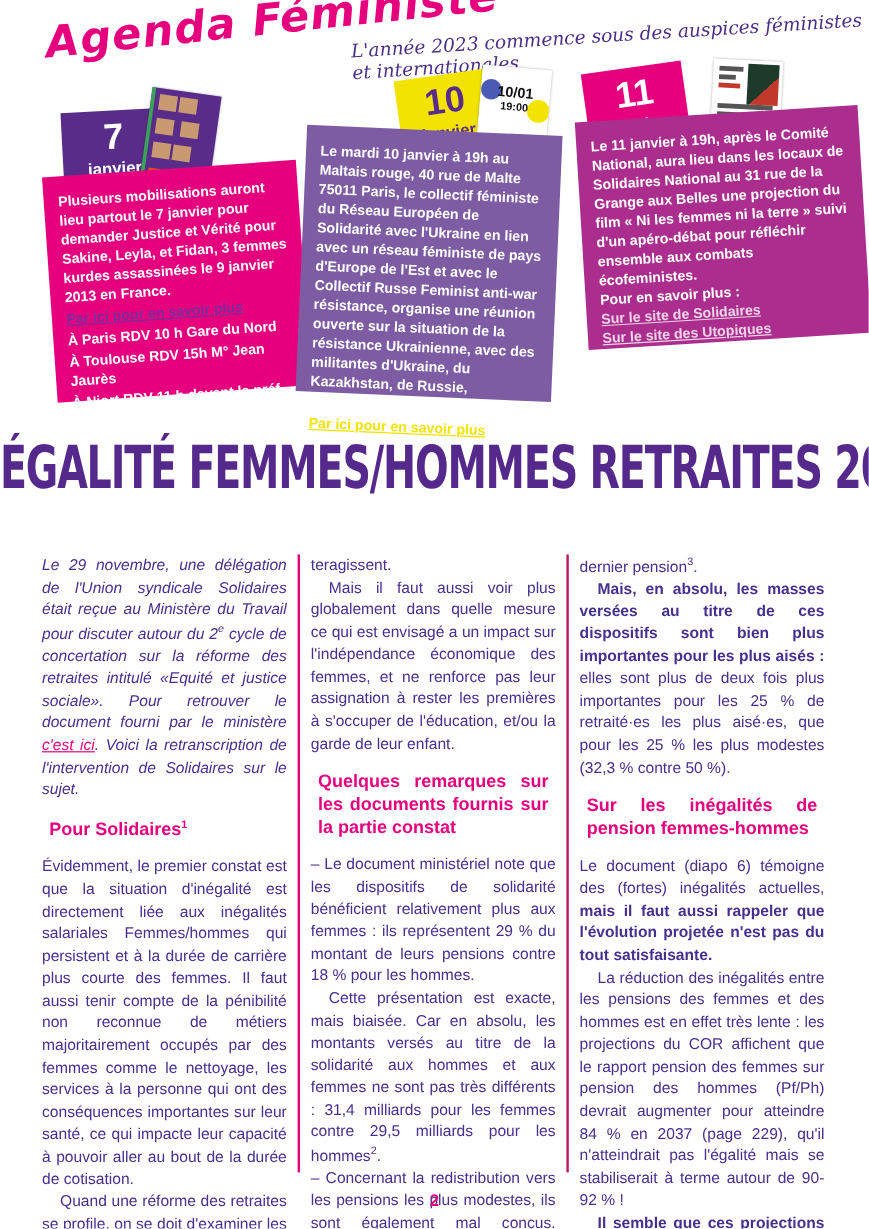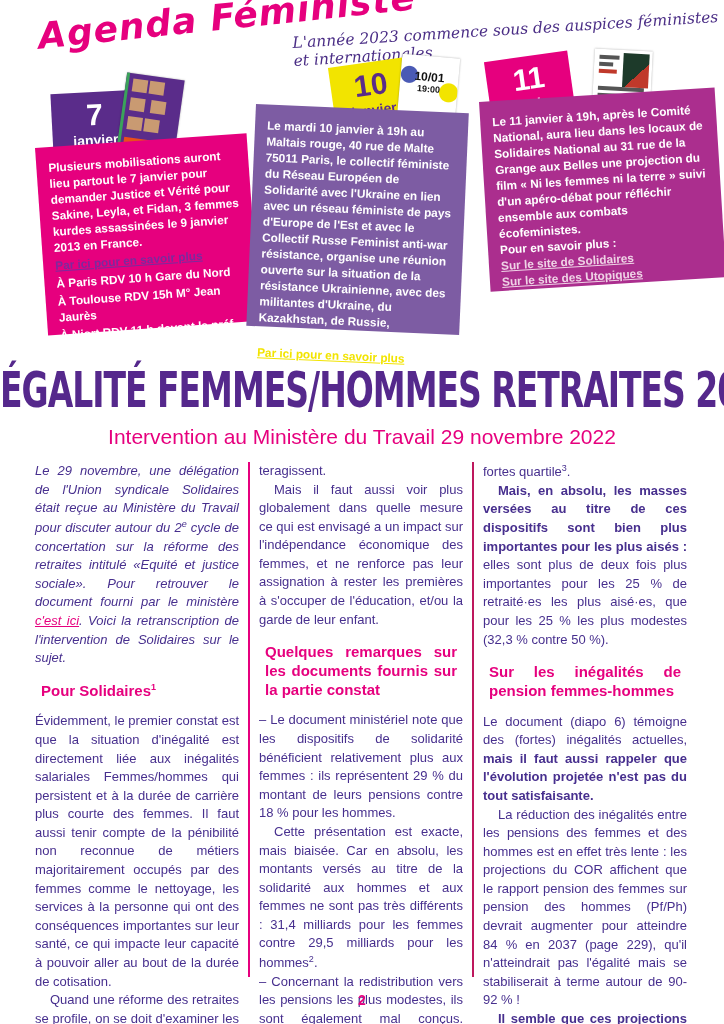--- a/index.html
+++ b/index.html
@@ -137,39 +137,38 @@
     <div class="ln red" style="width:44px;"></div>
   </div>
   <div class="evbody body3">
     <span>Le 11 janvier à 19h, après le Comité National, aura lieu dans les locaux de Solidaires National au 31 rue de la Grange aux Belles une projection du film « Ni les femmes ni la terre » suivi d'un apéro-débat pour réfléchir ensemble aux combats écofeministes.</span><br>
     <span>Pour en savoir plus :</span>
     <span class="evlink link3">Sur le site de Solidaires</span>
     <span class="evlink link3">Sur le site des Utopiques</span>
   </div>
 
   <div class="headline">ÉGALITÉ FEMMES/HOMMES RETRAITES 2022</div>
-  <div class="subtitle">Intervention au Ministère du Travail 29 novembre 2022</div>
 
   <div class="columns">
     <div class="col">
         <p class="intro"><span>Le 29 novembre, une délégation de l'Union syndicale Solidaires était reçue au Ministère du Travail pour discuter autour du 2</span><sup>e</sup><span> cycle de concertation sur la réforme des retraites intitulé «Equité et justice sociale». Pour retrouver le document fourni par le ministère </span><span class="inline-link">c'est ici</span><span>. Voici la retranscription de l'intervention de Solidaires sur le sujet.</span></p>
         <h3><span>Pour Solidaires</span><sup>1</sup></h3>
         <p class=" noindent"><span>Évidemment, le premier constat est que la situation d'inégalité est directement liée aux inégalités salariales Femmes/hommes qui persistent et à la durée de carrière plus courte des femmes. Il faut aussi tenir compte de la pénibilité non reconnue de métiers majoritairement occupés par des femmes comme le nettoyage, les services à la personne qui ont des conséquences importantes sur leur santé, ce qui impacte leur capacité à pouvoir aller au bout de la durée de cotisation.</span></p>
         <p class=""><span>Quand une réforme des retraites se profile, on se doit d'examiner les dispositifs censés compenser ou amoindrir ces écarts existants, la manière dont ils compensent (ou pas) les inégalités femmes hommes au moment de la retraite, y compris la manière dont les compensations à destination des plus précaires et plus pauvres in-</span></p>
       </div>
     <div class="col mid">
         <p class=" noindent"><span>teragissent.</span></p>
         <p class=""><span>Mais il faut aussi voir plus globalement dans quelle mesure ce qui est envisagé a un impact sur l'indépendance économique des femmes, et ne renforce pas leur assignation à rester les premières à s'occuper de l'éducation, et/ou la garde de leur enfant.</span></p>
         <h3><span>Quelques remarques sur les documents fournis sur la partie constat</span></h3>
         <p class=" noindent"><span>– Le document ministériel note que les dispositifs de solidarité bénéficient relativement plus aux femmes : ils représentent 29 % du montant de leurs pensions contre 18 % pour les hommes.</span></p>
         <p class=""><span>Cette présentation est exacte, mais biaisée. Car en absolu, les montants versés au titre de la solidarité aux hommes et aux femmes ne sont pas très différents : 31,4 milliards pour les femmes contre 29,5 milliards pour les hommes</span><sup>2</sup><span>.</span></p>
         <p class=" noindent"><span>– Concernant la redistribution vers les pensions les plus modestes, ils sont également mal conçus. Certes, en proportion, ils bénéficient plus aux plus modestes : ils représentent 55 % du montant des pensions de droit direct du premier quartile (les 25 % les plus modestes) contre 14,9 % pour le</span></p>
       </div>
     <div class="col right">
-        <p class=" noindent"><span>fortes quartile</span><sup>3</sup><span>.</span></p>
+        <p class=" noindent"><span>dernier pension</span><sup>3</sup><span>.</span></p>
         <p class=""><span class="b">Mais, en absolu, les masses versées au titre de ces dispositifs sont bien plus importantes pour les plus aisés : </span><span>elles sont plus de deux fois plus importantes pour les 25 % de retraité·es les plus aisé·es, que pour les 25 % les plus modestes (32,3 % contre 50 %).</span></p>
         <h3><span>Sur les inégalités de pension femmes-hommes</span></h3>
         <p class=" noindent"><span>Le document (diapo 6) témoigne des (fortes) inégalités actuelles, </span><span class="b">mais il faut aussi rappeler que l'évolution projetée n'est pas du tout satisfaisante.</span></p>
         <p class=""><span>La réduction des inégalités entre les pensions des femmes et des hommes est en effet très lente : les projections du COR affichent que le rapport pension des femmes sur pension des hommes (Pf/Ph) devrait augmenter pour atteindre 84 % en 2037 (page 229), qu'il n'atteindrait pas l'égalité mais se stabiliserait à terme autour de 90-92 % !</span></p>
         <p class=""><span class="b">Il semble que ces projections soient optimistes (malgré l'écart qui est supposé pérenne) si on les met en regard avec la situation observée depuis quelques</span></p>
       </div>
   </div>
 
   <div class="pagenum">2</div>
 </div>

